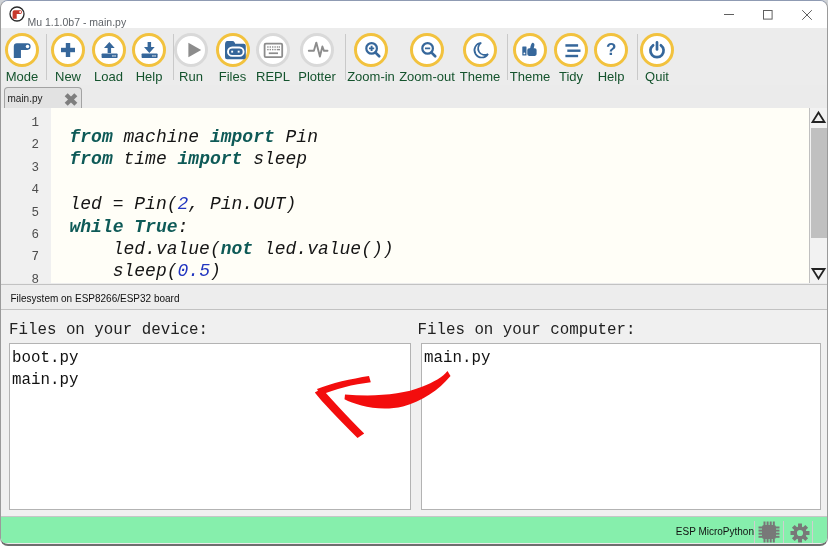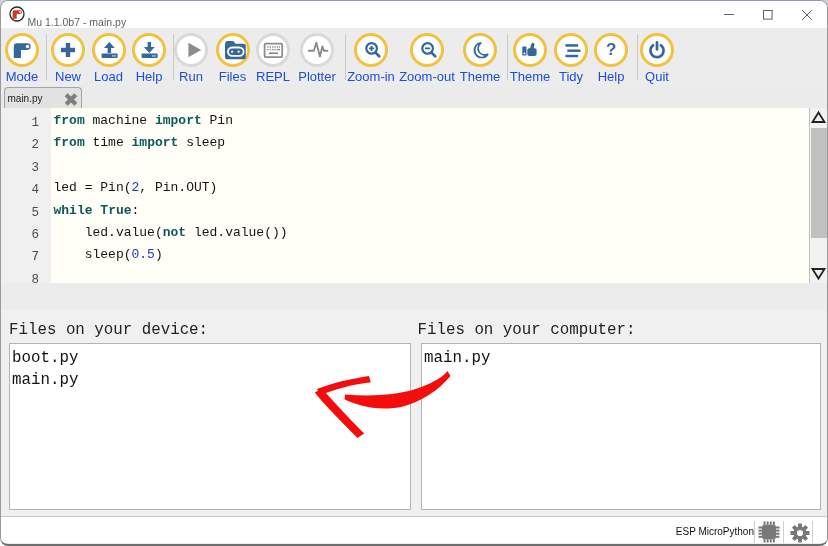--- a/index.html
+++ b/index.html
@@ -8,45 +8,45 @@
   
   #titlebar{position:absolute;left:0;top:0;width:100%;height:27px;background:#ffffff;}
   #titletext{position:absolute;left:26.5px;top:7px;font-size:10.5px;color:#5f6368;margin-top:8px;}
   .wbtn{position:absolute;top:0;height:27px;width:40px;color:#5a5a5a;}
   
   #toolbar{position:absolute;left:0;top:27px;width:100%;height:57px;background:#ececec;}
   .tbtn{position:absolute;top:5px;width:0;}
   .circ{position:absolute;left:-17px;top:0;width:28px;height:28px;border:3px solid #f2c23e;border-radius:50%;background:#fff;}
   .circ.off{border-color:#d9d9d9;}
   .circ svg{position:absolute;left:0;top:0;}
-  .tlabel{position:absolute;top:36px;transform:translateX(-50%);font-size:13px;color:#1d4ed8;white-space:nowrap;}
+  .tlabel{position:absolute;top:36px;transform:translateX(-50%);font-size:13px;color:#14532d;white-space:nowrap;}
   .tsep{position:absolute;top:6px;width:1px;height:46px;background:#c9c9c9;}
   
   #tabbar{position:absolute;left:0;top:84px;width:100%;height:24px;background:#ebebeb;}
   #tab{position:absolute;left:3px;top:2px;width:78px;height:22px;background:#e2e2e2;border:1px solid #a3a3a3;border-bottom:none;border-radius:4px 4px 0 0;box-sizing:border-box;}
   #tab span{position:absolute;left:2.5px;top:5px;font-size:10px;color:#1c1c1c;}
   
   #editor{position:absolute;left:0px;top:106.5px;width:826px;height:175.5px;background:#fffef7;overflow:hidden;}
   #gutter{position:absolute;left:0;top:0;width:50px;height:175.5px;background:#f0f0f0;}
   .lnum{position:absolute;right:12px;width:40px;text-align:right;font-family:"Liberation Mono",monospace;font-size:12.5px;color:#4d4d4d;}
-  #code{position:absolute;left:52.5px;top:2.5px;margin:0;font-family:"Liberation Mono",monospace;font-size:13px;line-height:22.4px;color:#151515;}
+  #code{position:absolute;left:52.5px;top:2.5px;margin:16px;font-family:"Liberation Mono",monospace;font-size:18px;line-height:22.4px;color:#151515;font-style:italic;}
   .k{font-weight:bold;color:#0e5a57;}
   .n{color:#2135c0;}
   
   #sbar{position:absolute;right:0;top:0;width:17px;height:175.5px;background:#f2f2f2;border-left:1px solid #c0c0c0;}
   #sthumb{position:absolute;left:1px;top:20.5px;width:16px;height:110px;background:#c0c0c0;}
   
   #fsband{position:absolute;left:0;top:283px;width:100%;height:26px;background:#ededed;border-top:1px solid #c2c2c2;border-bottom:1px solid #c2c2c2;box-sizing:border-box;}
   #fsband span{position:absolute;left:9.5px;top:8px;font-size:10px;color:#111;}
   
   #panes{position:absolute;left:0;top:309px;width:100%;height:208px;background:#f0f0f0;font-family:"Liberation Mono",monospace;padding-left:33px;}
   .plabel{position:absolute;top:11px;font-size:15.8px;color:#222;}
   .plist{position:absolute;top:32.5px;height:167px;background:#fff;border:1px solid #b3b3b3;box-sizing:border-box;font-size:15.8px;color:#111;line-height:22px;padding:3px 0 0 2px;white-space:pre;}
   
-  #status{position:absolute;left:0;top:515px;width:100%;height:27px;background:#ffffff;border-top:1px solid #c6c6c6;box-sizing:border-box;}
+  #status{position:absolute;left:0;top:515px;width:100%;height:27px;background:#86efac;border-top:1px solid #c6c6c6;box-sizing:border-box;}
   #stext{position:absolute;right:73px;top:9px;font-size:10px;color:#111;}
   .ssep{position:absolute;top:4px;width:1px;height:22px;background:#cfcfcf;}
   #arrow{position:absolute;left:0;top:0;pointer-events:none;}
 </style>
 </head>
 <body>
 <div style="position:absolute;left:0;top:0;width:10px;height:10px;background:#cfd2d6"></div>
 <div style="position:absolute;right:0;top:0;width:10px;height:10px;background:#cfd2d6"></div>
 <div id="win">
   <div id="titlebar">
@@ -274,20 +274,23 @@
       <svg width="17" height="17" viewBox="0 0 17 17" style="position:absolute;top:1px;left:0">
           <path d="M8.5 3.5 L14.5 13 H2.5 Z" fill="#f2f2f2" stroke="#222" stroke-width="1.8"></path>
         </svg>
       <div id="sthumb"></div>
       <svg width="17" height="17" viewBox="0 0 17 17" style="position:absolute;bottom:1px;left:0">
           <path d="M8.5 13.5 L14.5 4 H2.5 Z" fill="#f2f2f2" stroke="#222" stroke-width="1.8"></path>
         </svg>
     </div>
   </div>
 
+  <div id="fsband">
+      <span>Filesystem on ESP8266/ESP32 board</span>
+    </div>
 
   <div id="panes">
     <span class="plabel" style="left:8px">Files on your device:</span>
     <span class="plabel" style="left:416.5px">Files on your computer:</span>
     <div class="plist" style="left:8px;width:402px">boot.py
 main.py</div>
     <div class="plist" style="left:420px;width:400px">main.py</div>
   </div>
 
   <div id="status">

